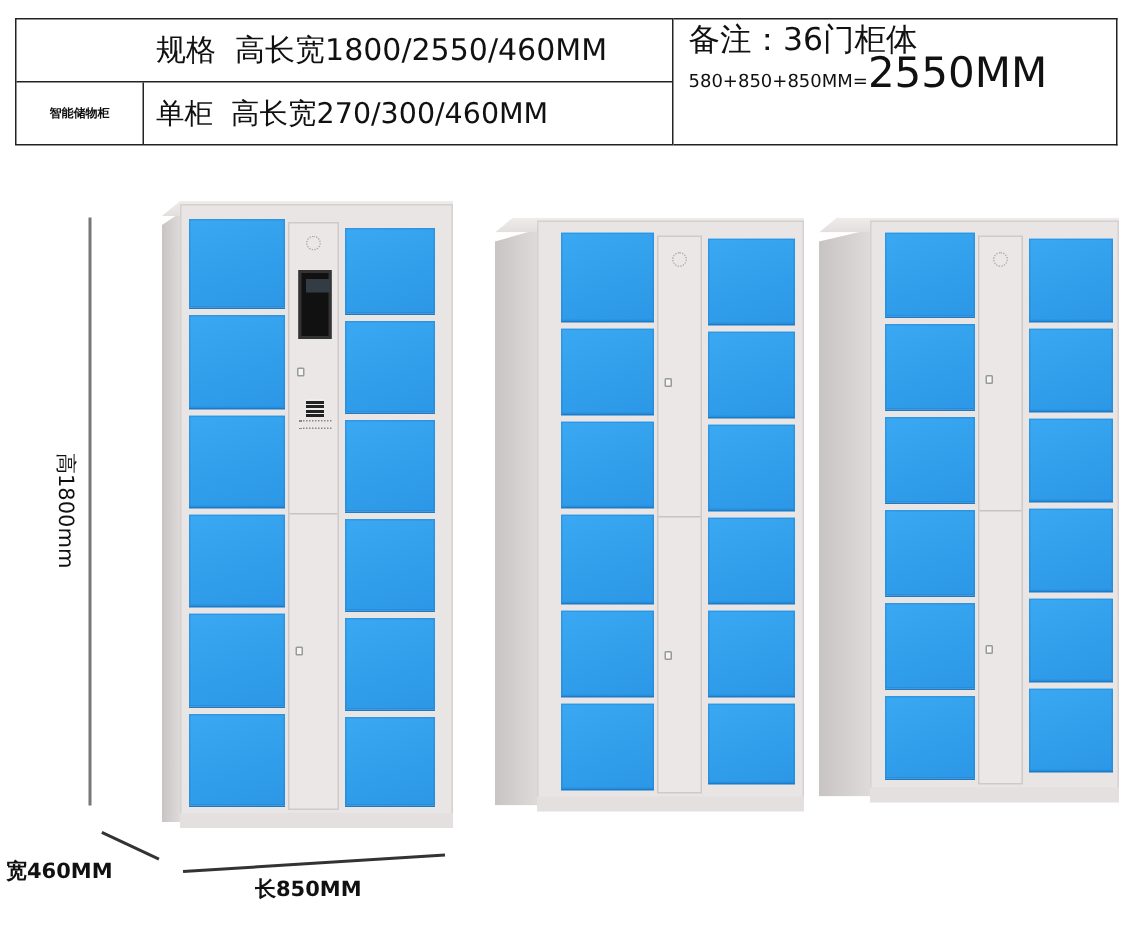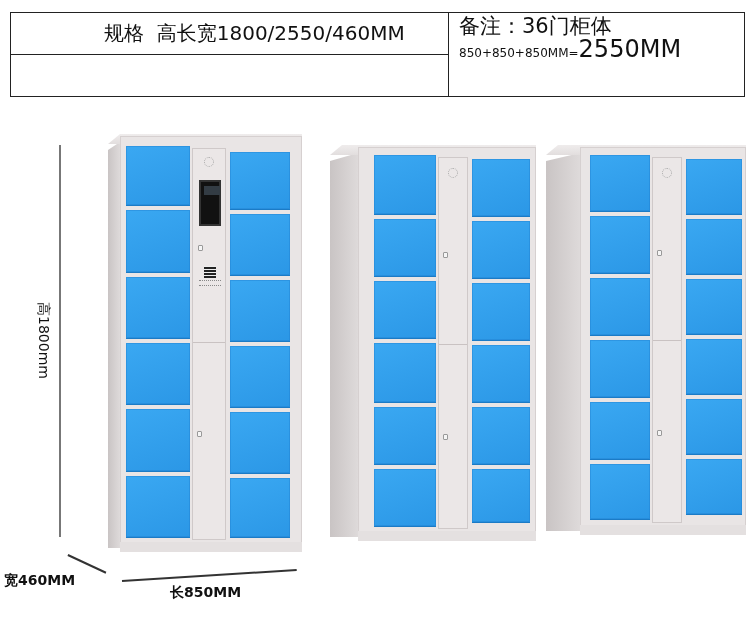--- a/index.html
+++ b/index.html
@@ -15,21 +15,21 @@
   .big-label { font-size: 24px; }
   .small-label { font-size: 8px; font-weight: bold; }
   .spec-text { font-size: 20px; }
   .spec-text2 { font-size: 19px; }
 
   .note { position: absolute; left: 449px; top: 12px; width: 296px; height: 85px; border: 1.5px solid #222; border-left: none; padding: 2px 0 0 10px; }
   .note .l1 { font-size: 21px; line-height: 22px; }
   .note .l2 { font-size: 19px; line-height: 24px; white-space: nowrap; }
   .note .l3 { line-height: 24px; white-space: nowrap; }
   .note .l3 .sm { font-size: 12px; }
-  .note .l3 .lg { font-size: 24px; }
+  .note .l3 .lg { font-size: 28px; }
 
   
   .vline { position: absolute; left: 59px; top: 145px; width: 2px; height: 392px; background: #777; }
   .height-label { position: absolute; left: 28px; top: 340px; font-size: 14px; transform: rotate(90deg); transform-origin: left top; white-space: nowrap; left: 52px; top: 302px; }
   .dline-w { position: absolute; left: 68px; top: 554px; width: 42px; height: 1.5px; background: #333; transform: rotate(25deg); transform-origin: left center; }
   .dline-l { position: absolute; left: 122px; top: 580px; width: 175px; height: 1.5px; background: #333; transform: rotate(-3.6deg); transform-origin: left center; }
   .w-label { position: absolute; left: 4px; top: 572px; font-size: 14px; font-weight: bold; }
   .l-label { position: absolute; left: 170px; top: 584px; font-size: 14px; font-weight: bold; }
 
   
@@ -51,26 +51,34 @@
 </style>
 </head>
 <body>
 
 <div class="spec">
   <div class="row r1">
     <div class="col2">
       <span class="spec-text" style="white-space:pre">规格  高长宽1800/2550/460MM</span>
     </div>
   </div>
+  <div class="row r2">
+    <div class="col1">
+      <span class="small-label">智能储物柜</span>
+    </div>
+    <div class="col2">
+      <span class="spec-text2" style="white-space:pre">单柜  高长宽270/300/460MM</span>
+    </div>
+  </div>
 </div>
 
 <div class="note">
   <div class="l1">备注：36门柜体</div>
   <div class="l3">
-    <span class="sm">850+850+850MM=</span><span class="lg">2550MM</span>
+    <span class="sm">580+850+850MM=</span><span class="lg">2550MM</span>
   </div>
 </div>
 
 <div class="vline"></div>
 <div class="height-label">高1800mm</div>
 <div class="dline-w"></div>
 <div class="dline-l"></div>
 <div class="w-label">宽460MM</div>
 <div class="l-label">长850MM</div>
 

